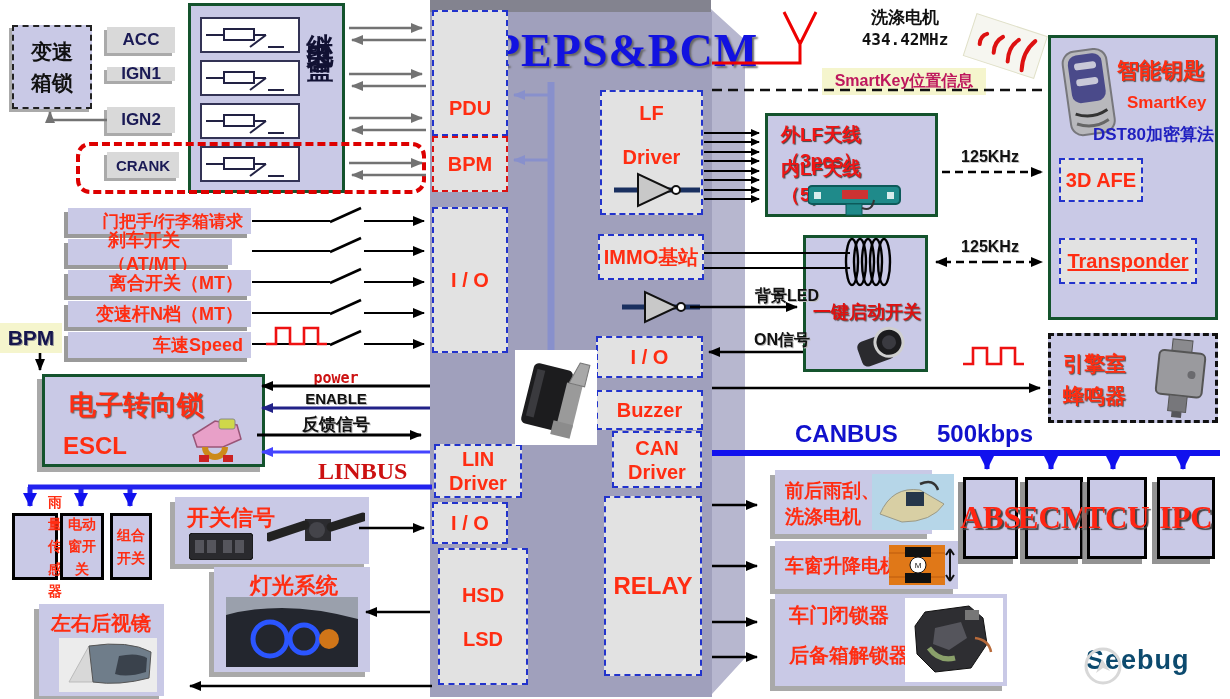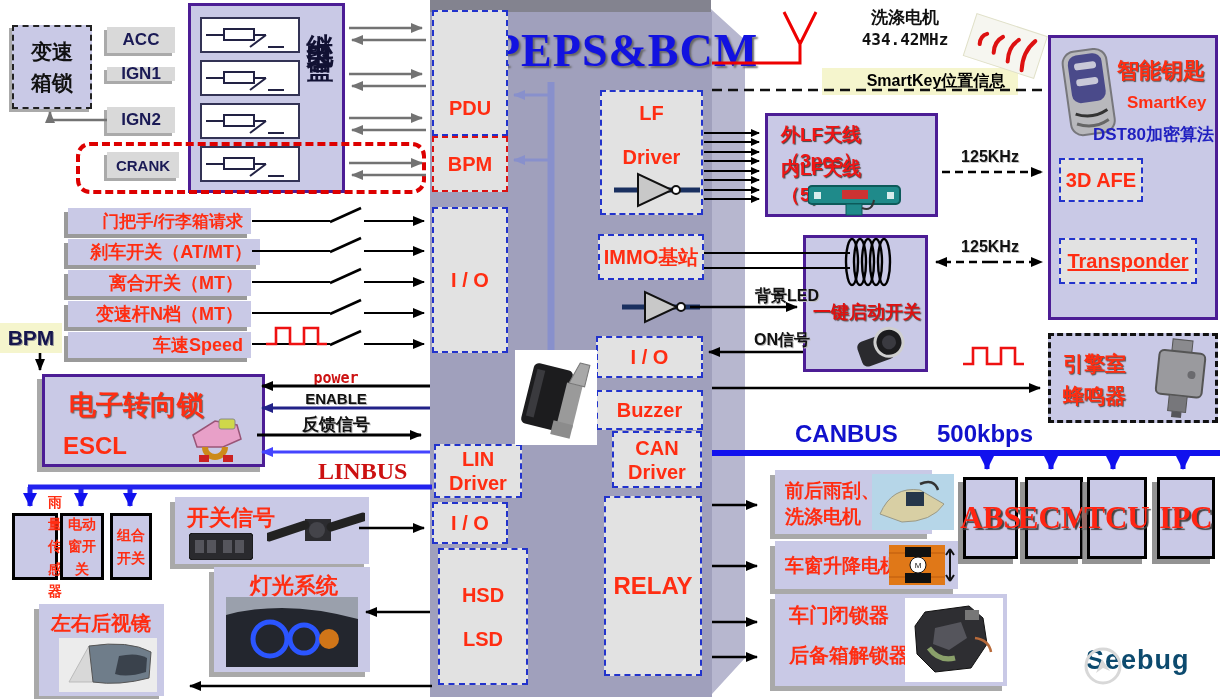--- a/index.html
+++ b/index.html
@@ -6,21 +6,21 @@
   #canvas{position:relative;width:1230px;height:699px;background:#fff;overflow:hidden;
           font-family:"Liberation Sans",sans-serif;}
   .abs{position:absolute;}
   .pre{white-space:pre-line;}
   
   .slab-front{background:#a0a0bc;}
   .slab-top{background:#83838f;}
   .slab-right{background:#b7b7cf;}
   
   .lav{background:#c9c9e6;}
-  .blackbox{border:3px solid #4c1d95;box-sizing:border-box;}
+  .blackbox{border:3px solid #14532d;box-sizing:border-box;}
   .shadow{box-shadow:-5px 5px 0 rgba(140,140,140,.75);margin-left:12px;}
   .module{background:#e2e2e2;border:2px dashed #2233cc;box-sizing:border-box;
           color:#ff2d12;font-weight:bold;display:flex;align-items:center;justify-content:center;
           text-align:center;font-size:20px;}
   .module.red-border{border-color:#dd1111;}
   .redtxt{color:#ff2d12;font-weight:bold;}
   .inp{background:#c9c9e6;box-shadow:-4px 4px 0 #9a9a9a;color:#ff2d12;font-weight:bold;
        font-size:18px;display:flex;align-items:center;justify-content:flex-end;
        padding-right:8px;box-sizing:border-box;}
   .keytag{background:#d9d9d9;box-shadow:-3px 3px 0 #aaa;color:#1a1a55;font-weight:bold;
@@ -58,21 +58,21 @@
   <div class="abs lav blackbox" style="left:188px;top:3px;width:157px;height:190px;"></div>
   <div class="abs" style="left:200px;top:17px;width:100px;height:36px;background:#fff;border:2px solid #333355;box-sizing:border-box;"></div>
   <div class="abs" style="left:200px;top:60px;width:100px;height:36px;background:#fff;border:2px solid #333355;box-sizing:border-box;"></div>
   <div class="abs" style="left:200px;top:103px;width:100px;height:36px;background:#fff;border:2px solid #333355;box-sizing:border-box;"></div>
   <div class="abs" style="left:200px;top:146px;width:100px;height:36px;background:#fff;border:2px solid #333355;box-sizing:border-box;"></div>
   <div class="abs" style="left:304px;top:12px;width:34px;height:176px;writing-mode:vertical-rl;font-size:27px;font-weight:bold;color:#111133;letter-spacing:7px;">继电器盒</div>
 
   <div class="abs" style="left:76px;top:142px;width:350px;height:52px;border:4px dashed #dd0000;border-radius:14px;box-sizing:border-box;"></div>
 
   <div class="abs inp" style="left:68px;top:208px;width:183px;height:26px;font-size:17px;">门把手/行李箱请求</div>
-  <div class="abs inp" style="left:68px;top:239px;width:192px;height:26px;">刹车开关（AT/MT）</div>
+  <div class="abs inp" style="left:68px;top:239px;width:164px;height:26px;padding-left:40px;">刹车开关（AT/MT）</div>
   <div class="abs inp" style="left:68px;top:270px;width:183px;height:26px;">离合开关（MT）</div>
   <div class="abs inp" style="left:68px;top:301px;width:183px;height:26px;">变速杆N档（MT）</div>
   <div class="abs inp" style="left:68px;top:332px;width:183px;height:26px;">车速Speed</div>
 
   <div class="abs" style="left:0;top:323px;width:62px;height:30px;background:#f5f5cd;color:#15154d;font-weight:bold;font-size:21px;display:flex;align-items:center;justify-content:center;text-shadow:1px 1px 0 #999;">BPM</div>
 
   <div class="abs lav blackbox shadow" style="left:30px;top:374px;width:223px;height:93px;">
     <div class="abs redtxt" style="left:24px;top:10px;font-size:27px;text-shadow:1px 1px 1px #666;">电子转向锁</div>
     <div class="abs redtxt" style="left:18px;top:55px;font-size:24px;">ESCL</div>
     <div class="abs" style="left:130px;top:40px;">
@@ -172,21 +172,21 @@
         <rect x="16" y="24" width="8" height="48" fill="#3a3a3e"></rect>
         <rect x="48" y="30" width="16" height="44" fill="#9a9a9a"></rect>
         <path d="M56,8 L66,8 L66,30 L50,30 Z" fill="#a8a8a8" stroke="#777"></path>
         <rect x="44" y="70" width="20" height="14" fill="#8c8c8c"></rect>
       </g>
     </svg>
   </div>
 
   <div class="abs lbl" style="left:845px;top:6px;width:120px;text-align:center;color:#111;font-size:17px;">洗涤电机</div>
   <div class="abs lbl" style="left:845px;top:30px;width:120px;text-align:center;color:#111;font-size:16px;font-family:'DejaVu Sans Mono',monospace;">434.42MHz</div>
-  <div class="abs" style="left:822px;top:68px;width:164px;height:27px;background:#f5f5cd;color:#000000;font-size:16px;font-weight:bold;display:flex;align-items:center;justify-content:center;padding-left:32px;">SmartKey位置信息</div>
+  <div class="abs" style="left:822px;top:68px;width:164px;height:27px;background:#f5f5cd;color:#be185d;font-size:16px;font-weight:bold;display:flex;align-items:center;justify-content:center;">SmartKey位置信息</div>
   <div class="abs" style="left:960px;top:12px;">
     <svg width="90" height="70" viewBox="0 0 90 70">
       <g transform="rotate(18 45 35)">
         <rect x="8" y="12" width="74" height="44" fill="#f6f6f0" stroke="#e0e0c8"></rect>
         <path d="M20,40 q-2,-8 4,-12" fill="none" stroke="#dd1111" stroke-width="4" stroke-linecap="round"></path>
         <path d="M36,44 q-3,-11 4,-18" fill="none" stroke="#dd1111" stroke-width="4" stroke-linecap="round"></path>
         <path d="M52,48 q-4,-14 4,-24" fill="none" stroke="#dd1111" stroke-width="4" stroke-linecap="round"></path>
         <path d="M68,52 q-5,-18 4,-32" fill="none" stroke="#dd1111" stroke-width="4" stroke-linecap="round"></path>
       </g>
     </svg>

